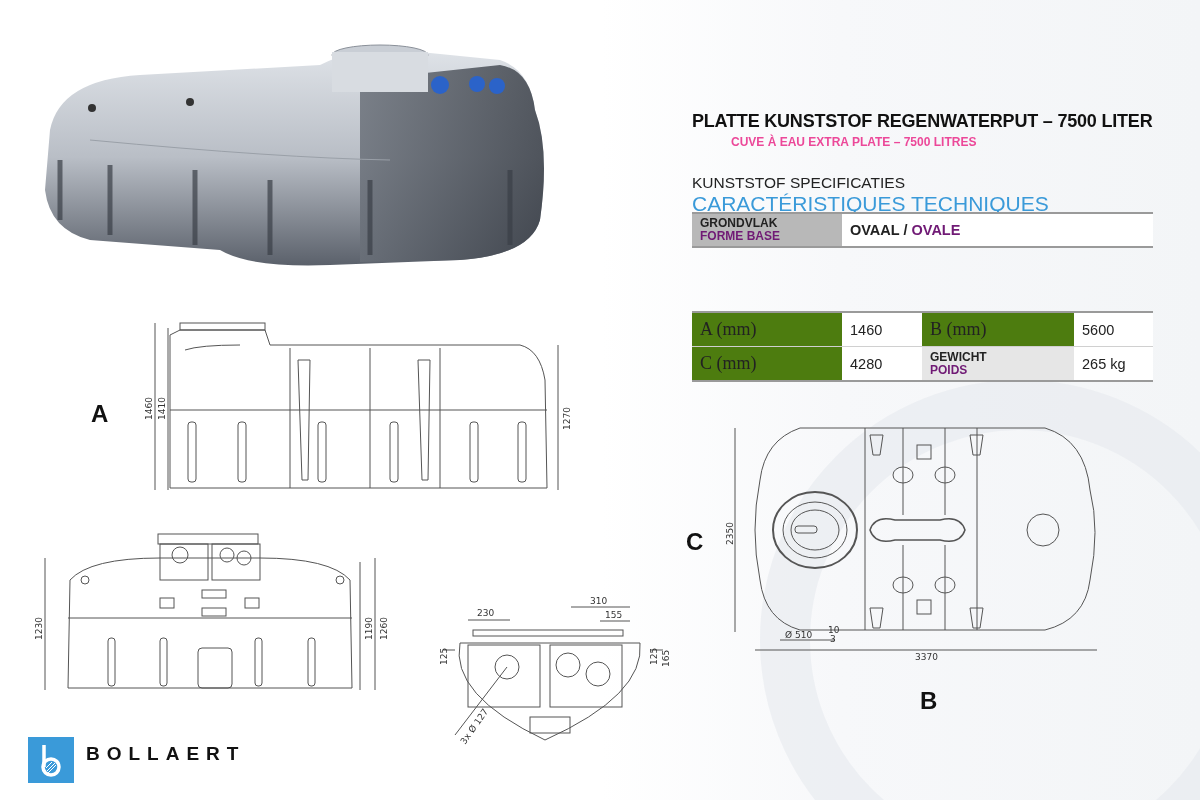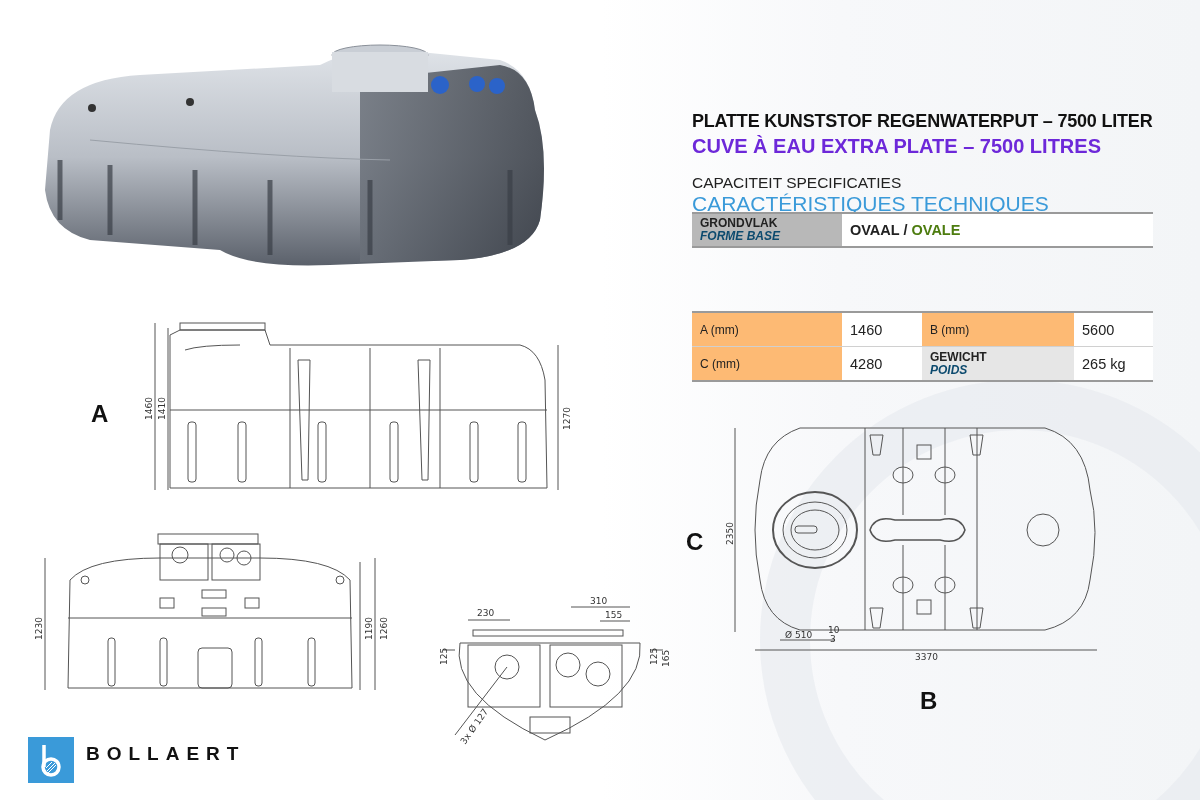--- a/index.html
+++ b/index.html
@@ -1,33 +1,33 @@
 <!DOCTYPE html>
 <html><head>
 <meta charset="utf-8">
 <style>
   html,body{margin:0;padding:0;}
   body{width:1200px;height:800px;background:#ffffff;position:relative;overflow:hidden;font-family:"Liberation Sans",sans-serif;}
   .bgpanel{position:absolute;left:600px;top:0;width:600px;height:800px;background:linear-gradient(90deg,#ffffff 0%,#f7f8fa 40%,#f3f5f7 100%);}
   .watermark{position:absolute;right:-80px;top:380px;width:420px;height:420px;border-radius:50%;border:50px solid rgba(230,234,238,0.6);}
   .abs{position:absolute;margin-top:10px;}
   .title1{left:692px;top:101px;font-size:18px;font-weight:bold;color:#111;letter-spacing:-0.2px;white-space:nowrap;}
-  .title2{left:692px;top:125px;font-size:20px;font-weight:bold;color:#6d28d9;white-space:nowrap;}
+  .title2{left:731px;top:125px;font-size:12px;font-weight:bold;color:#ec4899;white-space:nowrap;}
   .sub1{left:692px;top:164px;font-size:15.5px;color:#222;white-space:nowrap;}
   .sub2{left:692px;top:182px;font-size:21px;color:#3a9ad9;white-space:nowrap;}
   table.spec{position:absolute;left:692px;border-collapse:collapse;width:461px;}
   table.spec td{height:32px;padding:0 8px;vertical-align:middle;border-bottom:1px solid #d0d0d0;}
   table.spec tr:first-child td{border-top:2px solid #9a9a9a;}
   table.spec tr:last-child td{border-bottom:2px solid #9a9a9a;}
   .lbl{background:#e6e6e6;font-size:12px;font-weight:bold;color:#222;line-height:13px;}
   .lbl.dark{background:#b8b8b8;}
-  .lbl .fr{color:#0c4a6e;display:block;font-style:italic;}
+  .lbl .fr{color:#701a75;display:block;}
   .val{background:#fff;font-size:14.5px;font-weight:bold;color:#222;}
-  .val .fr{color:#4d7c0f;}
-  .lblsimple{background:#fdba74;font-size:12px;color:#222;}
+  .val .fr{color:#701a75;}
+  .lblsimple{background:#4d7c0f;font-size:18px;color:#222;font-family:Liberation Serif, serif;}
   .letter{font-size:24px;font-weight:bold;color:#111;}
   .logo-box{left:28px;top:727px;width:46px;height:46px;background:#3a9ad9;}
   .logo-text{left:86px;top:733px;font-size:19px;font-weight:bold;letter-spacing:7px;color:#111;}
   .drawing{position:absolute;}
   .dimtxt{font-family:"DejaVu Sans",sans-serif;font-size:9px;fill:#333;}
 </style>
 </head>
 <body>
 
 <div class="bgpanel"></div>
@@ -174,21 +174,21 @@
   </g>
   <text class="dimtxt" transform="translate(8,125) rotate(-90)">2350</text>
   <text class="dimtxt" x="190" y="240">3370</text>
   <text class="dimtxt" x="60" y="218">Ø 510</text>
   <text class="dimtxt" x="103" y="213">10</text>
   <text class="dimtxt" x="105" y="222">3</text>
 </svg>
 
 <div class="abs title1">PLATTE KUNSTSTOF REGENWATERPUT – 7500 LITER</div>
 <div class="abs title2">CUVE À EAU EXTRA PLATE – 7500 LITRES</div>
-<div class="abs sub1">CAPACITEIT SPECIFICATIES</div>
+<div class="abs sub1">KUNSTSTOF SPECIFICATIES</div>
 <div class="abs sub2">CARACTÉRISTIQUES TECHNIQUES</div>
 
 <table class="spec" style="top:212px">
   <tbody>
       <tr>
     <td class="lbl dark" style="width:134px">
       <span>GRONDVLAK</span>
       <span class="fr">FORME BASE</span>
     </td>
     <td class="val" colspan="3">

